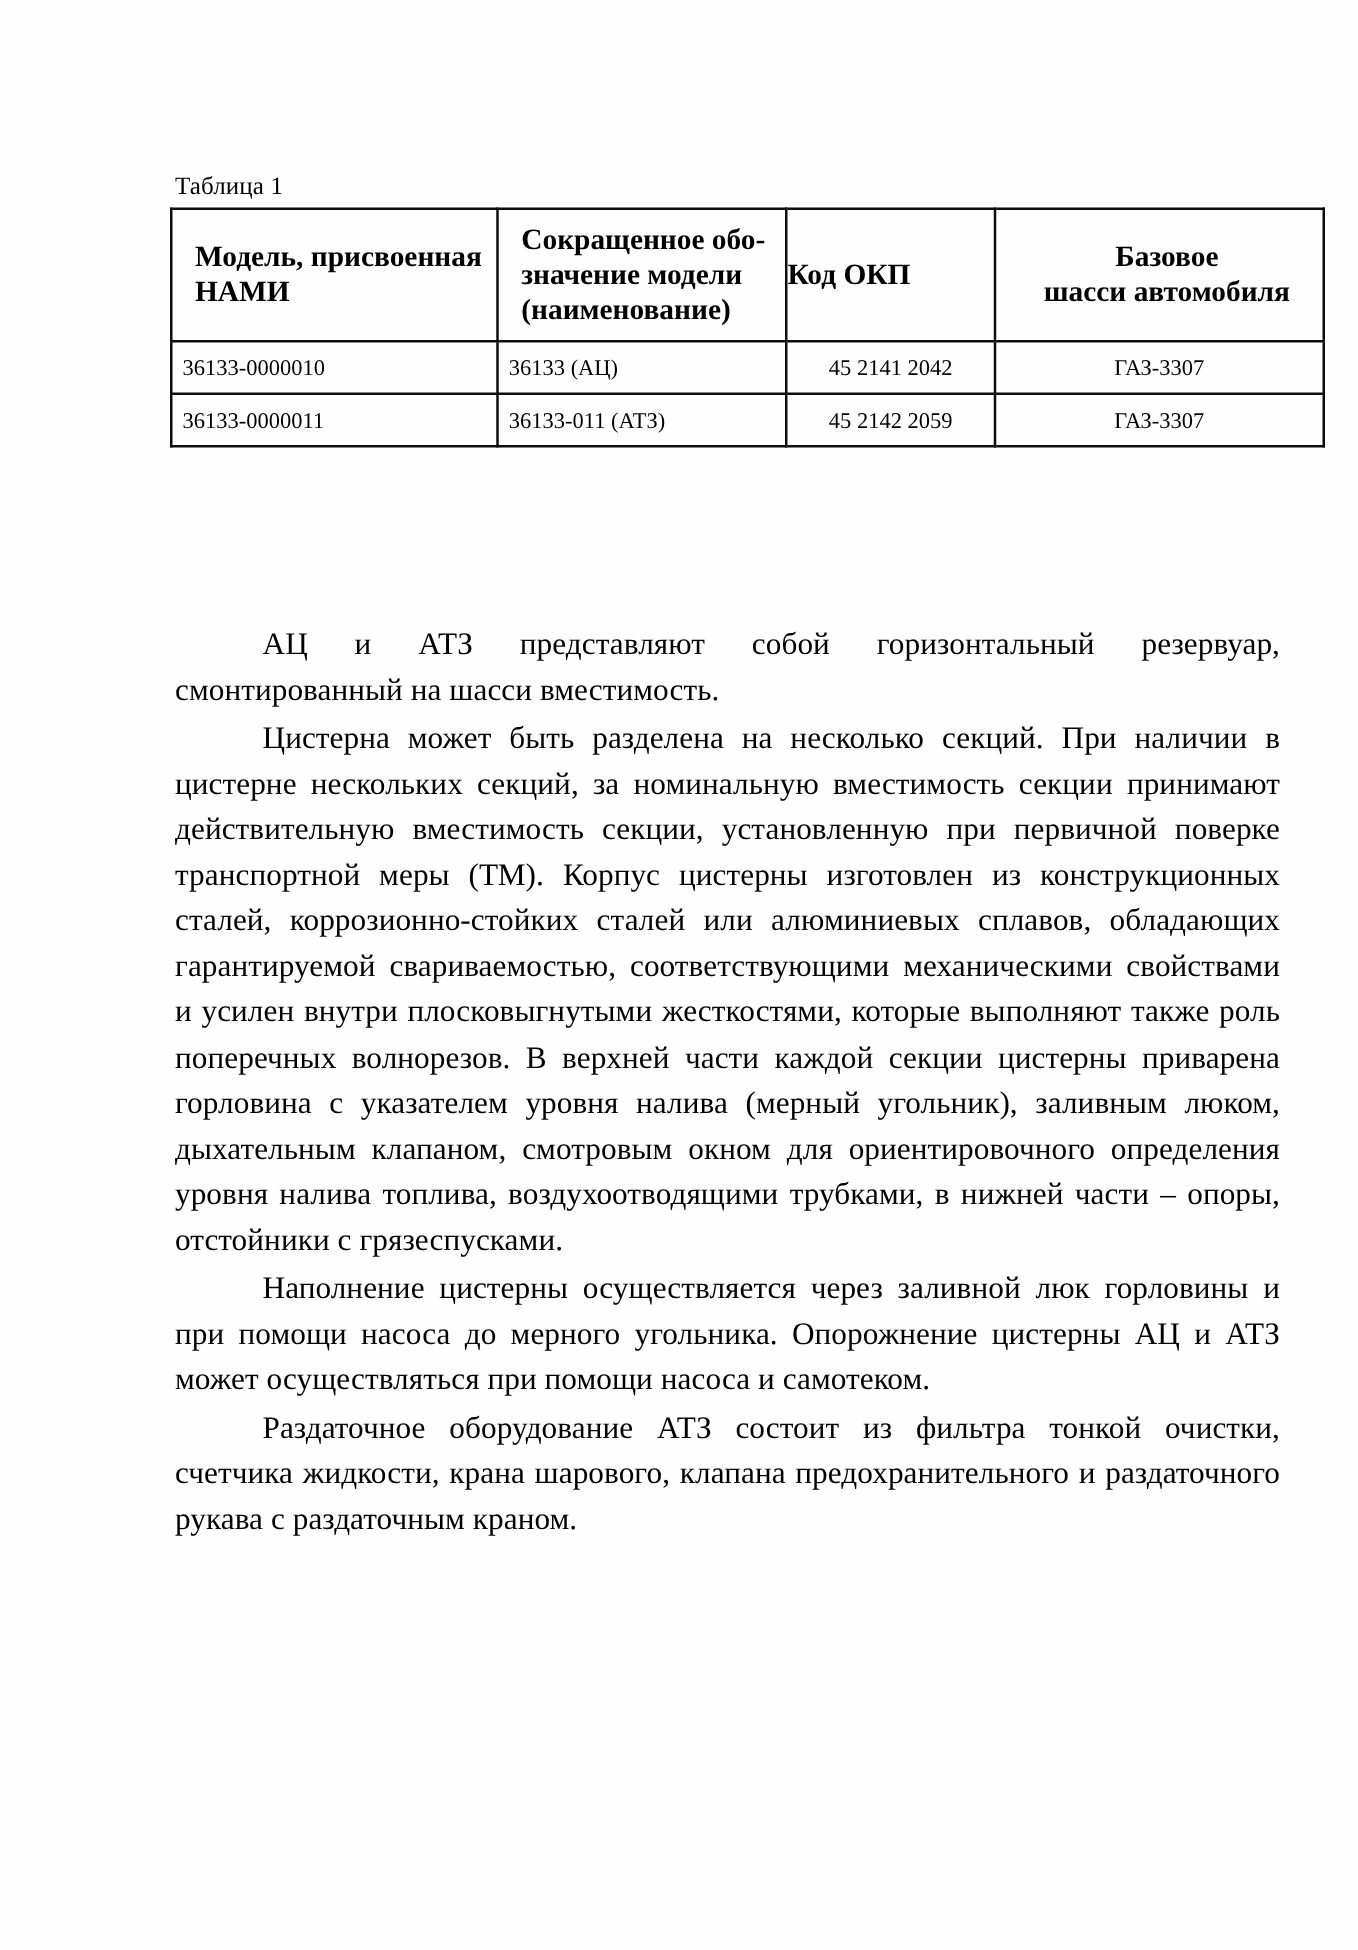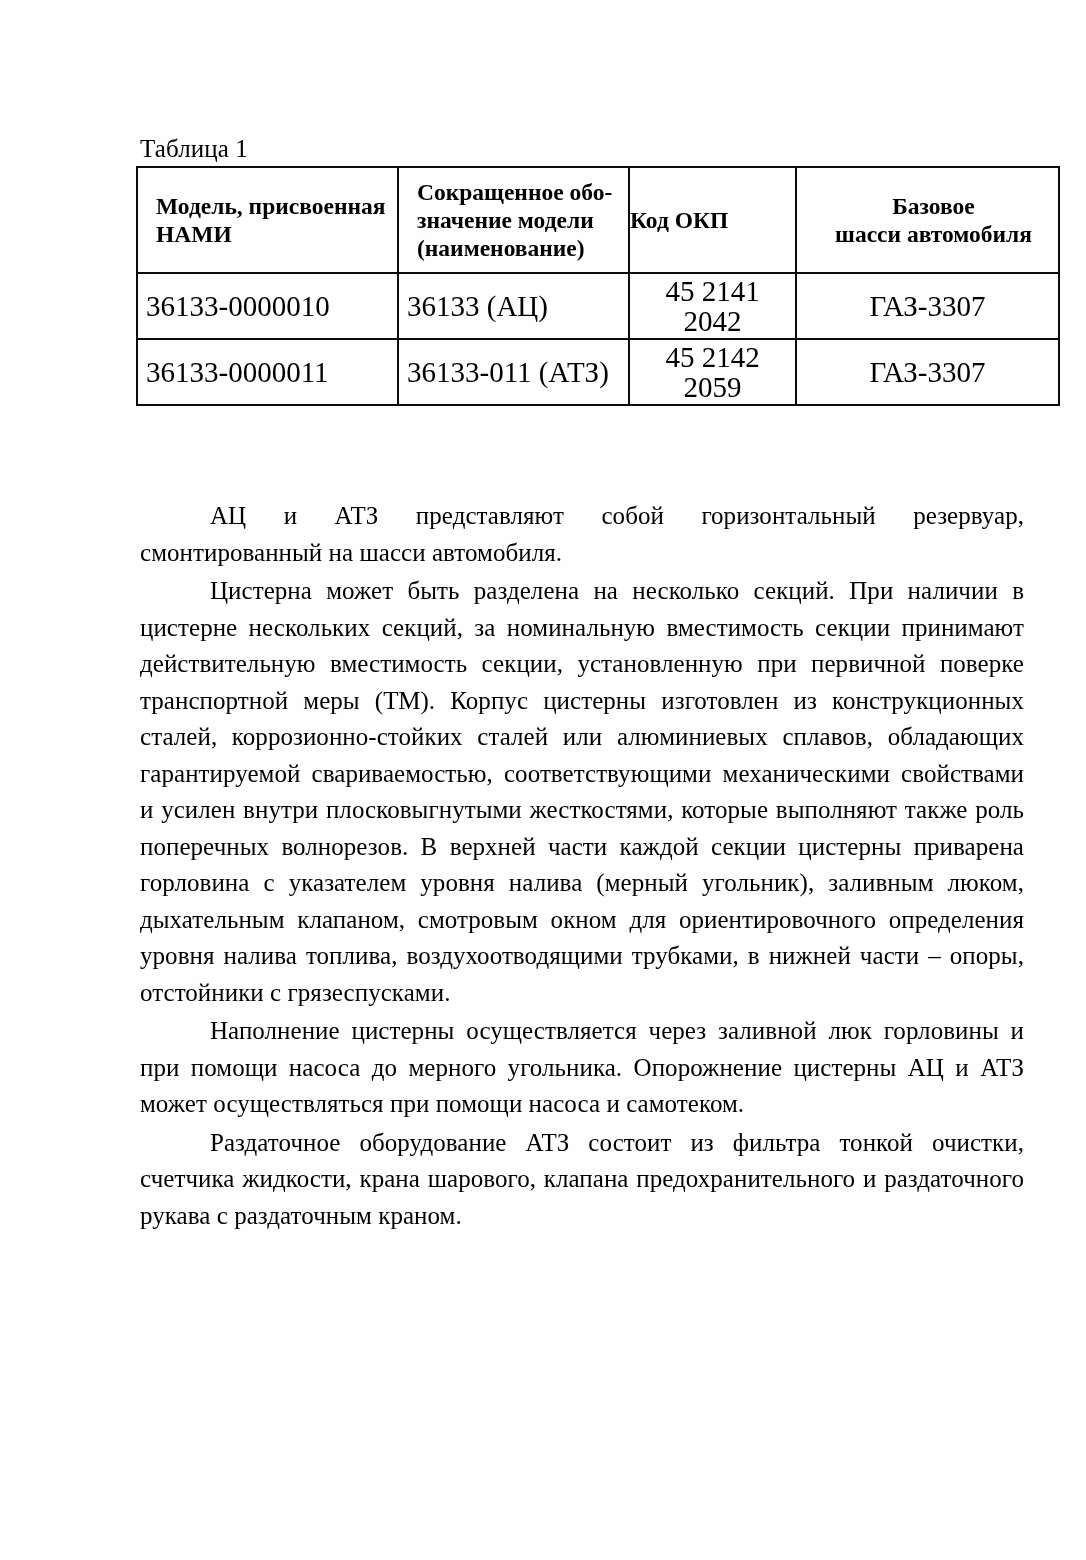--- a/index.html
+++ b/index.html
@@ -22,21 +22,21 @@
     width: 1086px;
     height: 1560px;
     background: #fefefe;
   }
 
   
   .table-caption {
     position: absolute;
     left: 140px;
     top: 134px;
-    font-size: 25px;
+    font-size: 20px;
     line-height: 30px;
     letter-spacing: 0.1px;
     white-space: nowrap;
   }
 
   
   .data-table {
     position: absolute;
     left: 136px;
     top: 166px;
@@ -60,21 +60,21 @@
   }
   .data-table thead th.h-okp {
     padding-left: 0;
   }
   .data-table thead th.h-shassi {
     padding-left: 22px;
     text-align: center;
   }
   .data-table tbody td {
     height: 36px;
-    font-size: 29px;
+    font-size: 18px;
     line-height: 30px;
     padding: 2px 8px;
   }
   .cell-model   { text-align: left; padding-left: 18px; }
   .cell-short   { text-align: left; padding-left: 18px; margin-top: 28px; }
   .cell-okp     { text-align: center; }
   .cell-chassis { text-align: center; }
 
   .col-1 { width: 261px; }
   .col-2 { width: 231px; }
@@ -144,19 +144,19 @@
       <tr>
         <td class="cell-model">36133-0000011</td>
         <td class="cell-short">36133-011 (АТЗ)</td>
         <td class="cell-okp">45 2142 2059</td>
         <td class="cell-chassis">ГАЗ-3307</td>
       </tr>
     </tbody>
   </table>
 
   <div class="body-text">
-    <p class="para">АЦ и АТЗ представляют собой горизонтальный резервуар, смонтированный на шасси автомобиля.</p>
+    <p class="para">АЦ и АТЗ представляют собой горизонтальный резервуар, смонтированный на шасси вместимость.</p>
     <p class="para">Цистерна может быть разделена на несколько секций. При наличии в цистерне нескольких секций, за номинальную вместимость секции принимают действительную вместимость секции, установленную при первичной поверке транспортной меры (ТМ). Корпус цистерны изготовлен из конструкционных сталей, коррозионно-стойких сталей или алюминиевых сплавов, обладающих гарантируемой свариваемостью, соответствующими механическими свойствами и усилен внутри плосковыгнутыми жесткостями, которые выполняют также роль поперечных волнорезов. В верхней части каждой секции цистерны приварена горловина с указателем уровня налива (мерный угольник), заливным люком, дыхательным клапаном, смотровым окном для ориентировочного определения уровня налива топлива, воздухоотводящими трубками, в нижней части – опоры, отстойники с грязеспусками.</p>
     <p class="para gap">Наполнение цистерны осуществляется через заливной люк горловины  и при помощи насоса до мерного угольника. Опорожнение цистерны АЦ и АТЗ может осуществляться при помощи насоса и самотеком.</p>
     <p class="para gap">Раздаточное оборудование АТЗ состоит из фильтра тонкой очистки, счетчика жидкости, крана шарового, клапана предохранительного и раздаточного рукава с раздаточным краном.</p>
   </div>
 
 </div>
 
 </body></html>

